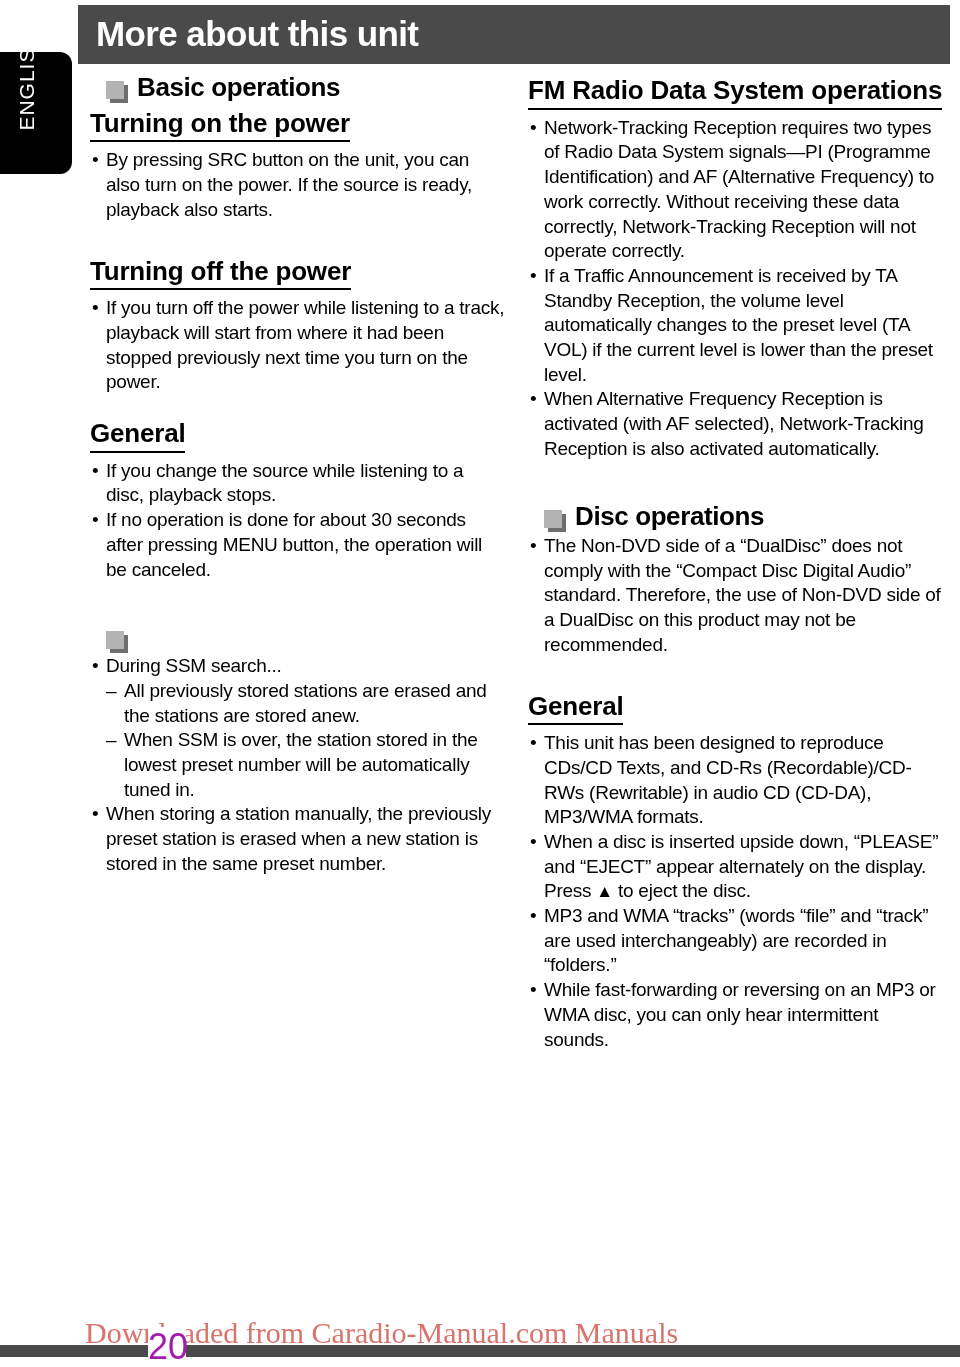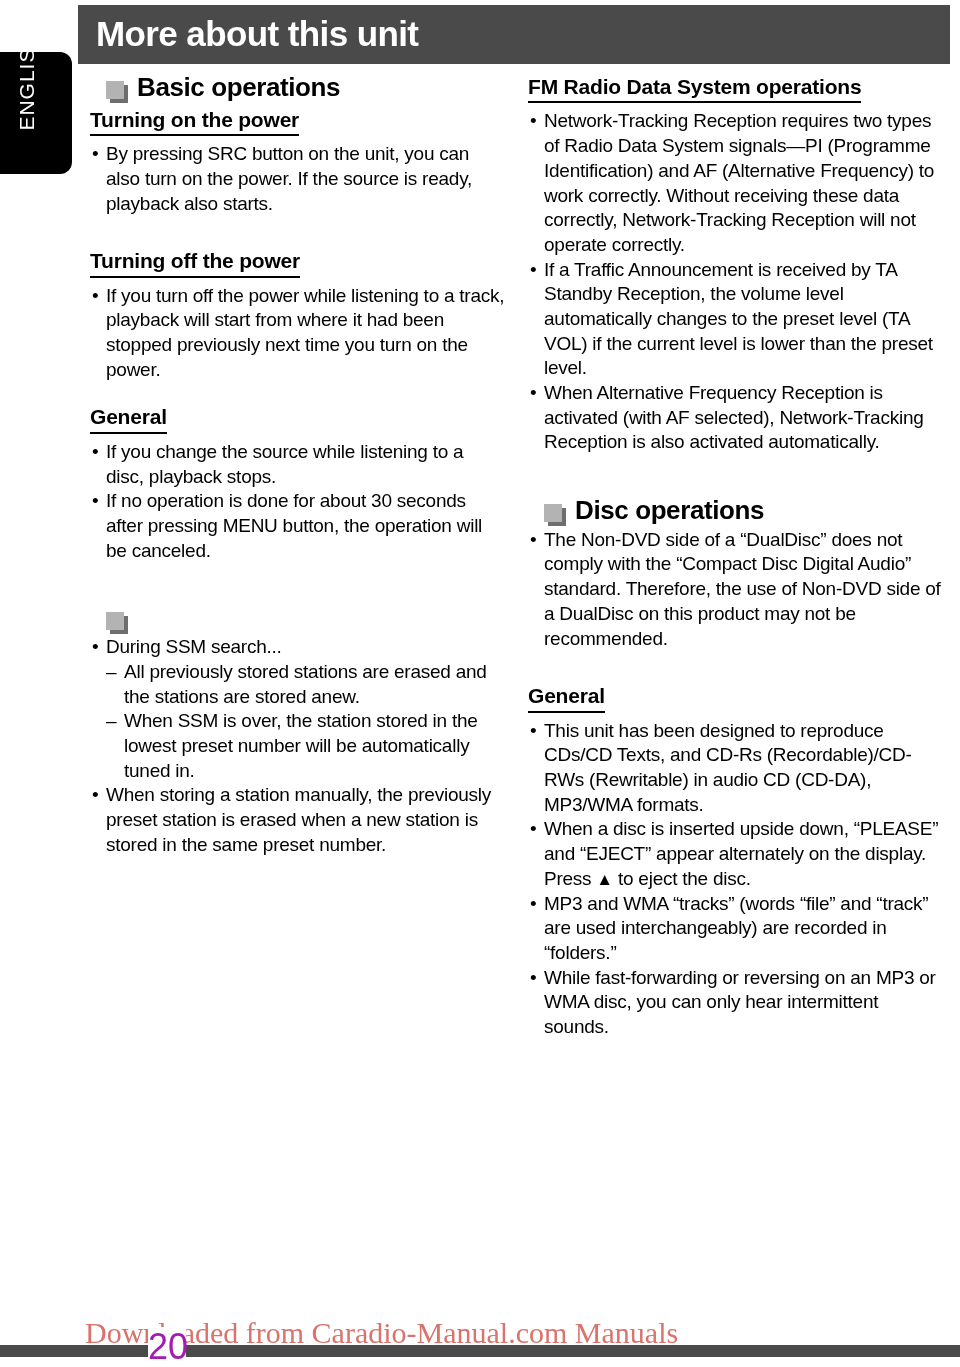--- a/index.html
+++ b/index.html
@@ -107,21 +107,21 @@
   }
   .section-title {
     font-size: 26px;
     font-weight: bold;
     line-height: 1.22;
     letter-spacing: -0.4px;
   }
 
   
   .sub-head {
-    font-size: 21px;
+    font-size: 26px;
     font-weight: bold;
     line-height: 1.26;
     letter-spacing: -0.2px;
     border-bottom: 2.5px solid #000;
     display: inline-block;
     padding-bottom: 1px;
     margin-top: 2px;
     margin-bottom: 6px;
   }
   .sub-head-wrap { display: block; }

